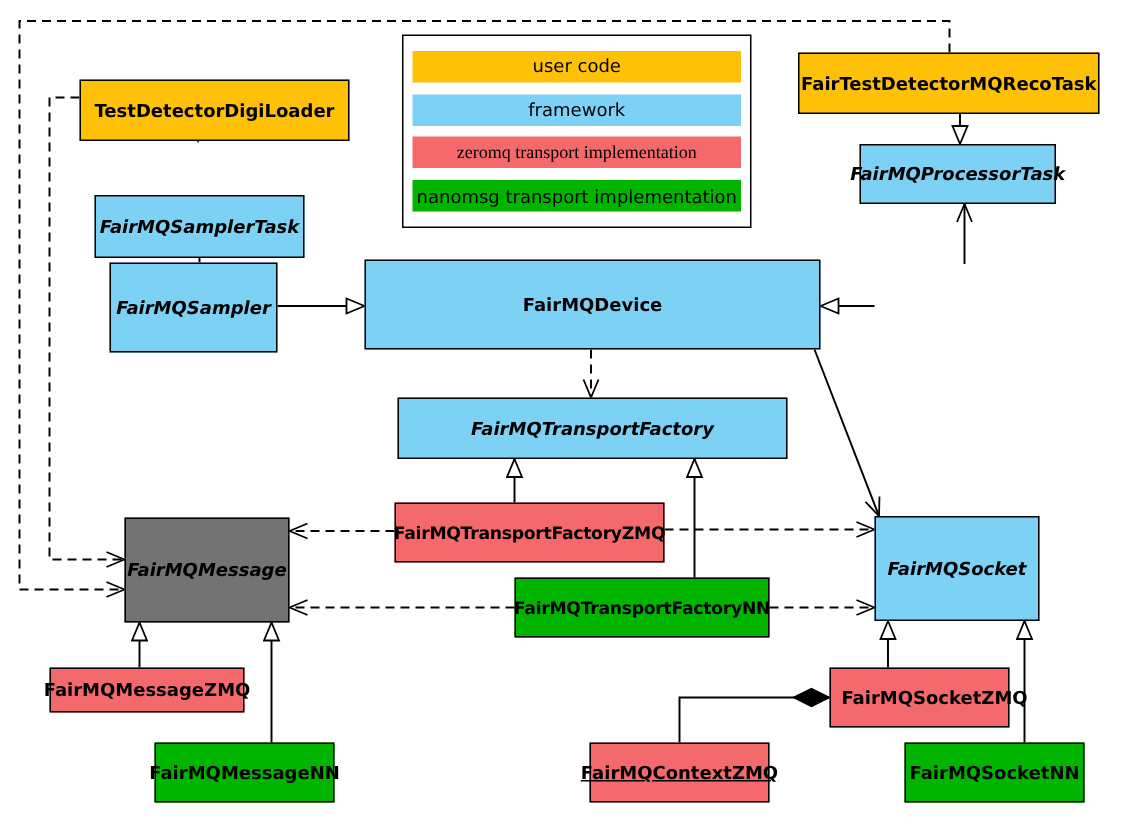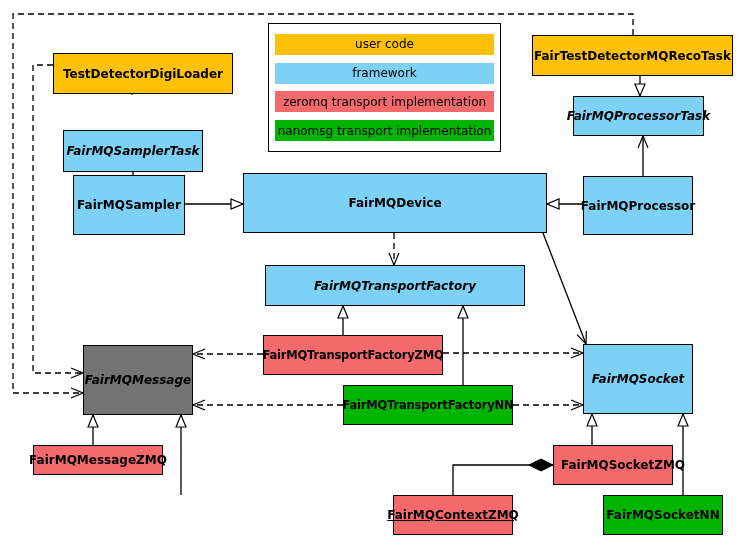--- a/index.html
+++ b/index.html
@@ -61,50 +61,50 @@
         <path d="M633,35 L633,14 L13,14 L13,393 L83,393" marker-end="url(#mOpen)"></path>
       </g>
 
       <path d="M453,495 L453,465 L553,465" marker-end="url(#mDiamond)"></path>
     </g>
   </svg>
 
   <div id="legend">
     <div class="legend-item" style="background-color: rgb(255, 193, 7);">user code</div>
     <div class="legend-item" style="background-color: rgb(124, 209, 245);">framework</div>
-    <div class="legend-item" style="background-color: rgb(244, 105, 107);">zeromq transport implementation</div>
+    <div class="legend-item" style="background-color: rgb(244, 105, 107); font-family: Liberation Serif, serif;">zeromq transport implementation</div>
     <div class="legend-item" style="background-color: rgb(0, 180, 0);">nanomsg transport implementation</div>
   </div>
 
   <div class="node" style="left: 53px; top: 35px; width: 180px; height: 41px; background-color: rgb(255, 193, 7); margin-top: 18px;">TestDetectorDigiLoader</div>
 
   <div class="node" style="left: 532px; top: 35px; width: 201px; height: 41px; background-color: rgb(255, 193, 7);">FairTestDetectorMQRecoTask</div>
 
   <div class="node abstract" style="left: 63px; top: 94px; width: 140px; height: 42px; background-color: rgb(124, 209, 245); margin-top: 36px;">FairMQSamplerTask</div>
 
   <div class="node abstract" style="left: 573px; top: 96px; width: 131px; height: 40px; background-color: rgb(124, 209, 245);">FairMQProcessorTask</div>
 
-  <div class="node" style="left: 73px; top: 175px; width: 112px; height: 60px; background-color: rgb(124, 209, 245);">FairMQSampler</div>
+  <div class="node" style="left: 73px; top: 175px; width: 112px; height: 60px; background-color: rgb(124, 209, 245); font-style: italic;">FairMQSampler</div>
 
   <div class="node" style="left: 243px; top: 173px; width: 304px; height: 60px; background-color: rgb(124, 209, 245);">FairMQDevice</div>
 
-  <div class="node" style="left: 583px; top: 176px; width: 110px; height: 59px; background-color: rgb(124, 209, 245);">FairMQProcessor</div>
 
   <div class="node abstract" style="left: 265px; top: 265px; width: 260px; height: 41px; background-color: rgb(124, 209, 245);">FairMQTransportFactory</div>
 
   <div class="node tight" style="left: 263px; top: 335px; width: 180px; height: 40px; background-color: rgb(244, 105, 107);">FairMQTransportFactoryZMQ</div>
 
   <div class="node tight" style="left: 343px; top: 385px; width: 170px; height: 40px; background-color: rgb(0, 180, 0);">FairMQTransportFactoryNN</div>
 
   <div class="node abstract" style="left: 83px; top: 345px; width: 110px; height: 70px; background-color: #737373;">FairMQMessage</div>
 
   <div class="node abstract" style="left: 583px; top: 344px; width: 110px; height: 70px; background-color: rgb(124, 209, 245); text-align: right;">FairMQSocket</div>
 
   <div class="node" style="left: 33px; top: 445px; width: 130px; height: 30px; background-color: rgb(244, 105, 107);">FairMQMessageZMQ</div>
 
+  <div class="node" style="left: 103px; top: 495px; width: 120px; height: 40px; background-color: rgb(0, 180, 0);">FairMQMessageNN</div>
 
   <div class="node" style="left: 393px; top: 495px; width: 120px; height: 40px; background-color: rgb(244, 105, 107); text-decoration: underline;">FairMQContextZMQ</div>
 
   <div class="node" style="left: 553px; top: 445px; width: 120px; height: 40px; background-color: rgb(244, 105, 107); padding-left: 20px;">FairMQSocketZMQ</div>
 
   <div class="node" style="left: 603px; top: 495px; width: 120px; height: 40px; background-color: rgb(0, 180, 0);">FairMQSocketNN</div>
 
 </div>
 
 </body></html>

